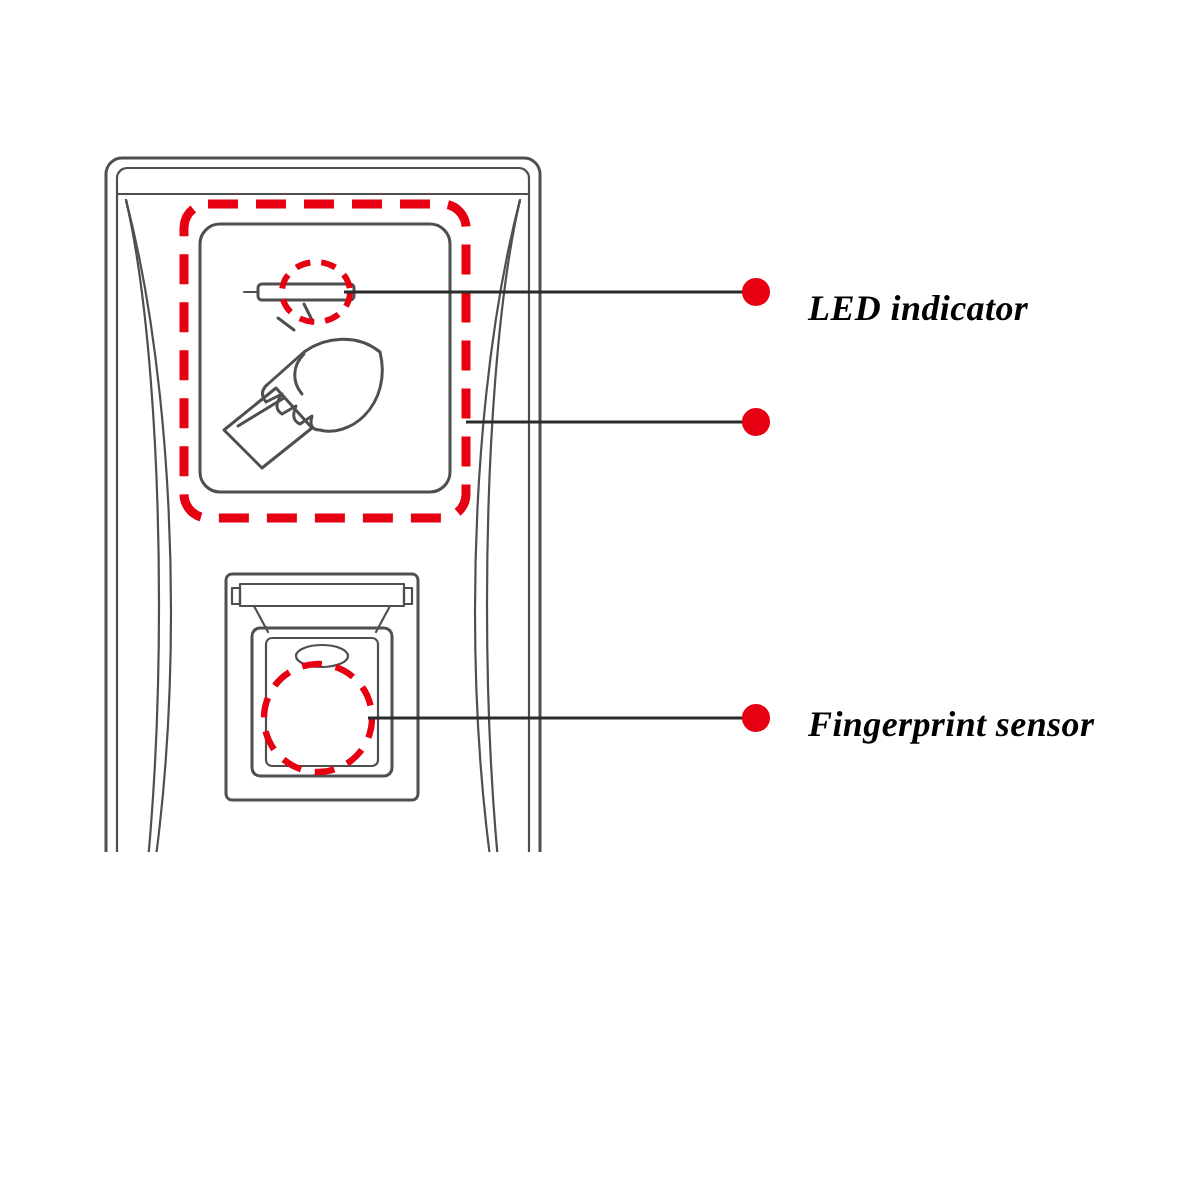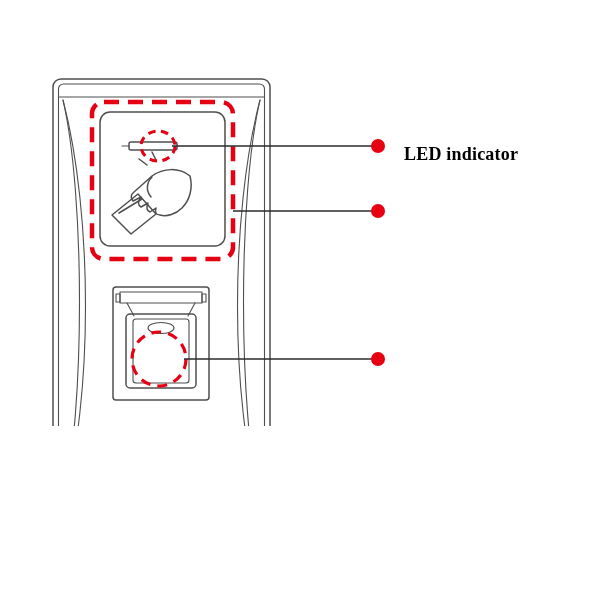--- a/index.html
+++ b/index.html
@@ -6,20 +6,21 @@
   html, body {
     width: 600px; height: 600px;
     background: var(--background, #ffffff);
     font-family: "Liberation Serif", "DejaVu Serif", serif;
   }
   .canvas {
     position: relative;
     width: 600px; height: 426px;
     background: var(--background, #ffffff);
     overflow: hidden;
+    font-style: italic;
   }
   .canvas svg { position: absolute; left: 0; top: 0; }
   .device-stroke { stroke: var(--outline, #4f4f4f); fill: none; stroke-width: 1.5; stroke-linejoin: round; stroke-linecap: round; }
   .device-stroke-thin { stroke: var(--outline, #4f4f4f); fill: none; stroke-width: 1.1; stroke-linejoin: round; stroke-linecap: round; }
   .accent-dash { stroke: var(--accent, #e60012); fill: none; stroke-linecap: butt; }
   .callout-line { stroke: var(--callout-line, #2b2b2b); stroke-width: 1.5; }
   .callout-dot { fill: var(--accent, #e60012); }
   .callout-label {
     position: absolute;
     font-weight: 700;
@@ -90,14 +91,15 @@
       <line class="callout-line" x1="233" y1="211" x2="372" y2="211"></line>
       <circle class="callout-dot" cx="378" cy="211" r="7"></circle>
       <line class="callout-line" x1="184" y1="359" x2="372" y2="359"></line>
       <circle class="callout-dot" cx="378" cy="359" r="7"></circle>
     </g>
   </svg>
 
   <div class="callout-label" style="left:404px; top:144px;">LED indicator</div>
 
 
+  <div class="callout-label" style="left:404px; top:352px;">Fingerprint sensor</div>
 
 </div>
 
 </body></html>

